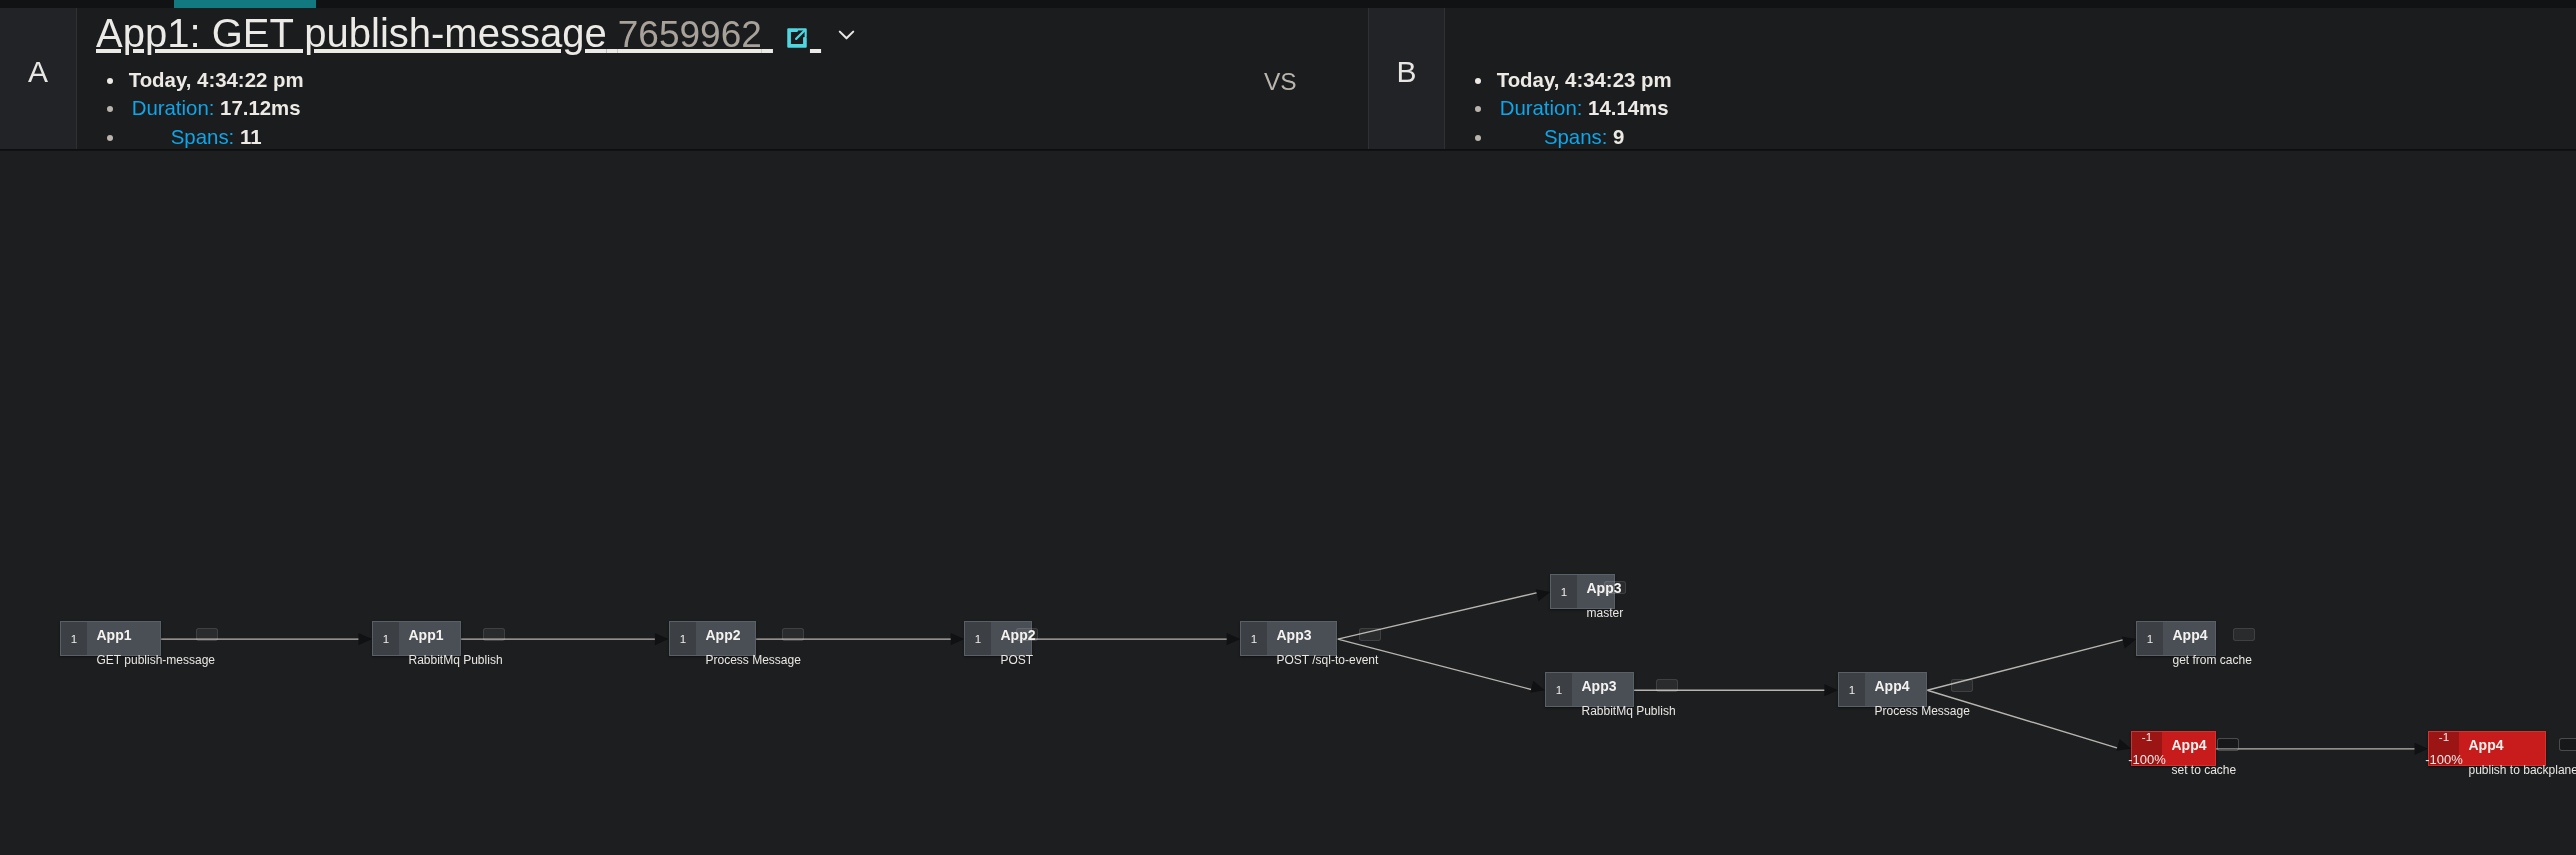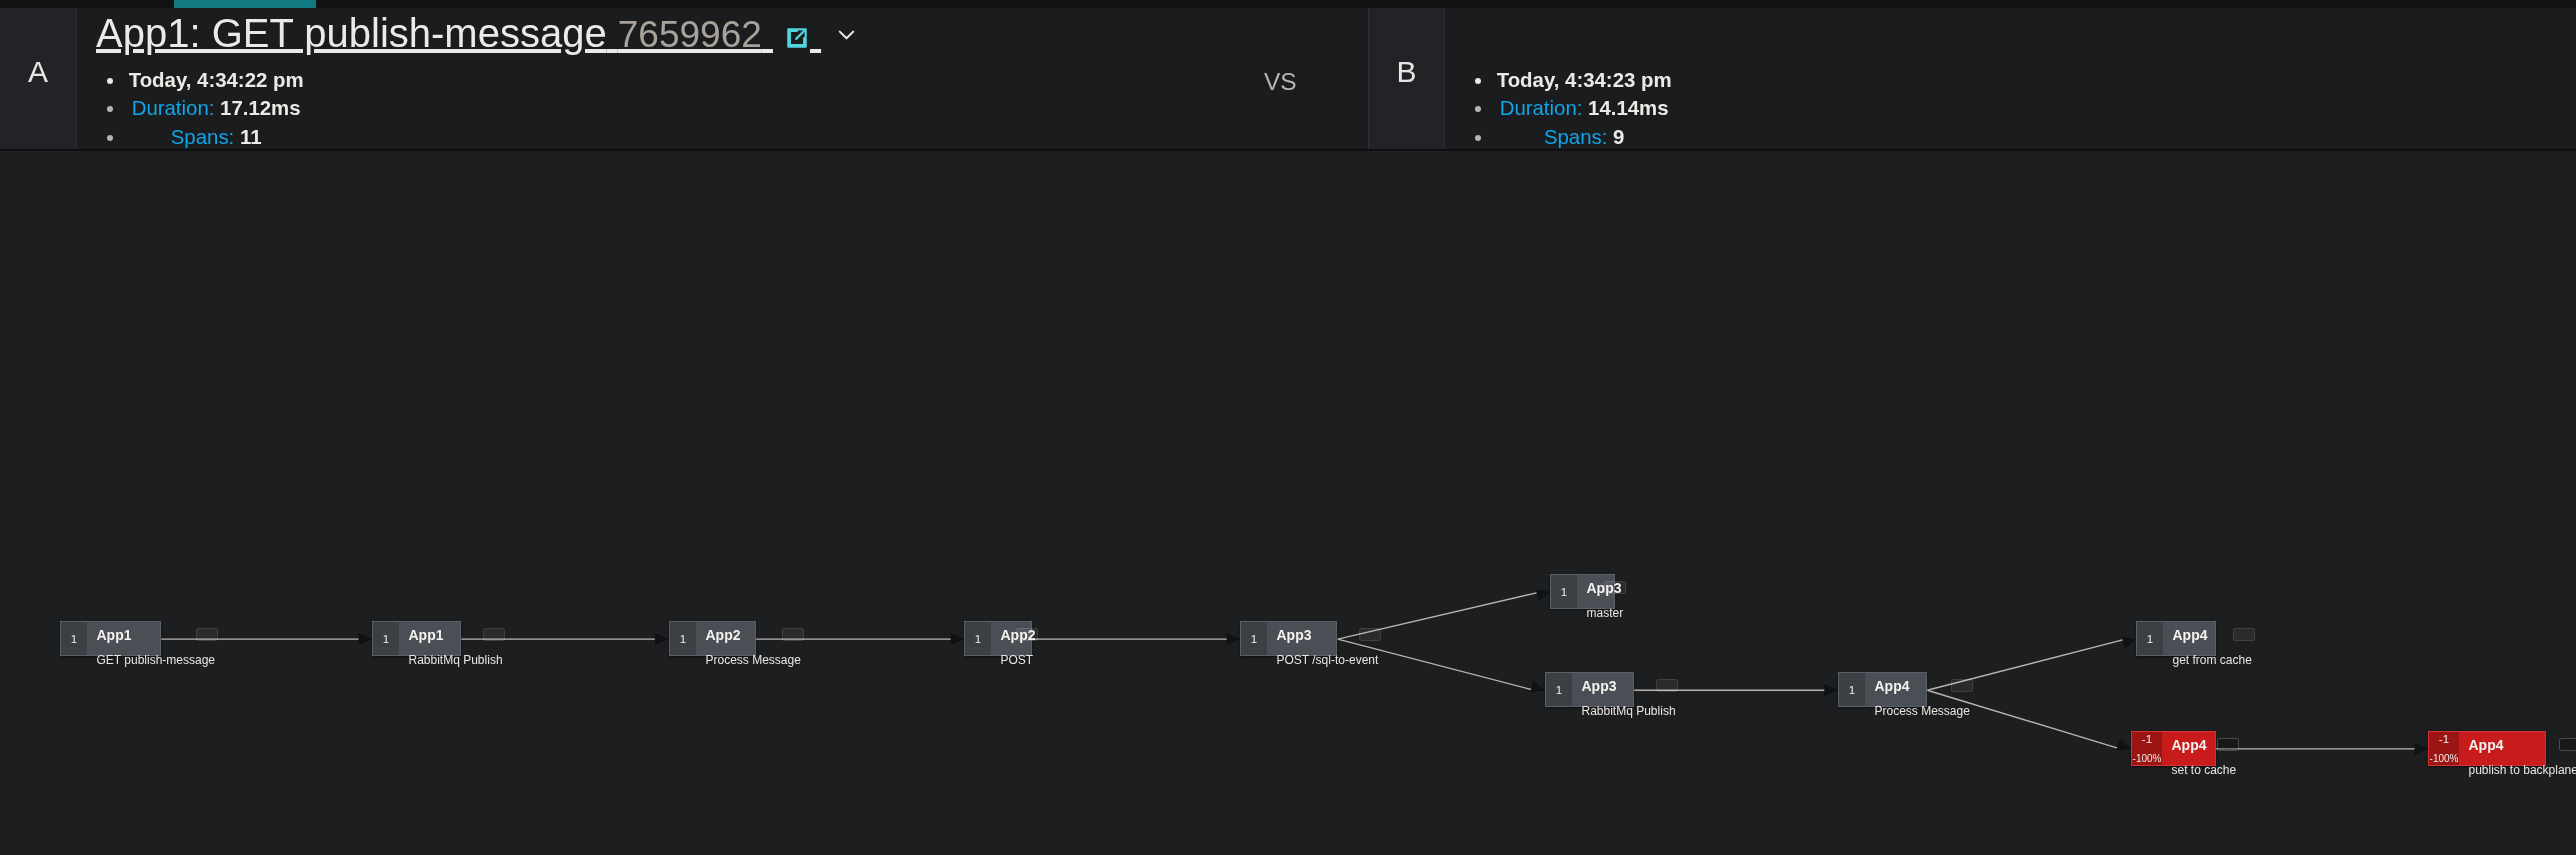--- a/index.html
+++ b/index.html
@@ -167,21 +167,21 @@
     background: rgba(0,0,0,0.18);
     display: flex;
     flex-direction: column;
     justify-content: center;
     align-items: center;
     font-size: 11.6px;
     color: #efece8;
     gap: 9.5px;
   }
   .node .side .count { line-height: 1; }
-  .node .side .pct { line-height: 1; font-size: 10px; }
+  .node .side .pct { line-height: 1; font-size: 13px; }
   .node .main {
     position: relative;
     flex: 1 1 auto;
     padding: 6.1px 9.5px 6.8px 9.5px;
     display: flex;
     flex-direction: column;
     justify-content: space-between;
   }
   .node .svc {
     font-size: 14px;

